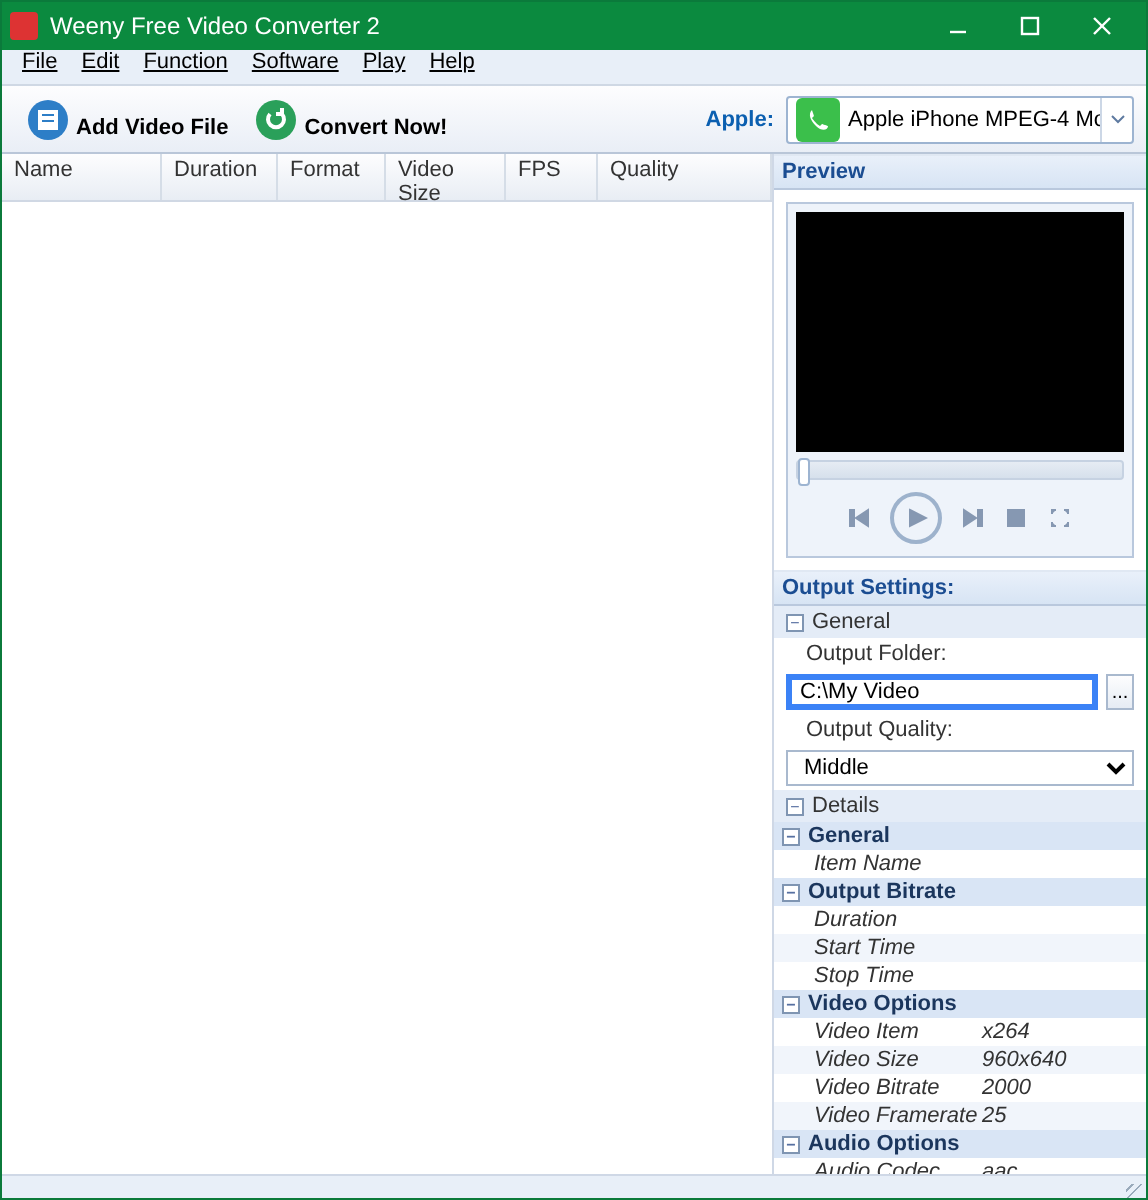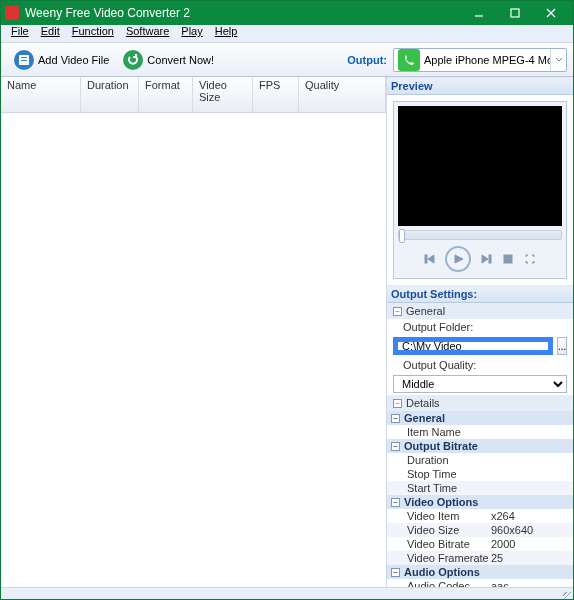--- a/index.html
+++ b/index.html
@@ -6,58 +6,58 @@
 body { width: 574px; height: 600px; overflow: hidden; background: #fff; border: 1px solid #0b7a3b; }
 .titlebar { height: 24px; background: #0b8a3f; color: #fff; display: flex; align-items: center; padding: 0 4px; }
 .titlebar .icon { width: 14px; height: 14px; background: #d33; border-radius: 2px; margin-right: 6px; }
 .titlebar .title { flex: 1; font-size: 12px; }
 .titlebar .winbtn { width: 36px; height: 24px; display: flex; align-items: center; justify-content: center; color: #fff; }
 .titlebar .winbtn svg { width: 10px; height: 10px; stroke: #fff; stroke-width: 1.2; fill: none; }
 .menubar { height: 18px; background: #e8eff8; display: flex; align-items: flex-start; padding: 0 4px; border-bottom: 1px solid #cfd8e4; }
 .menubar .mi { padding: 0 6px; cursor: default; }
 .menubar .mi span.ul { text-decoration: underline; }
 .toolbar { height: 34px; background: linear-gradient(#fdfdfe,#e9eef6); display: flex; align-items: center; padding: 0 6px; border-bottom: 1px solid #b9c6d8; }
-.tbtn { display: flex; align-items: center; gap: 4px; padding: 2px 6px; border: 1px solid transparent; border-radius: 3px; }
+.tbtn { display: flex; align-items: flex-end; gap: 4px; padding: 2px 6px; border: 1px solid transparent; border-radius: 3px; font-weight: bold; }
 .tbtn .ticon { width: 20px; height: 20px; border-radius: 50%; display:flex;align-items:center;justify-content:center; }
 .ticon.add { background:#2d7ec7; }
 .ticon.conv { background:#2aa05a; }
 .ticon svg { width:12px;height:12px;stroke:#fff;fill:none;stroke-width:2; }
 .spacer { flex: 1; }
 .outlabel { color:#0b5fb0; font-weight:bold; margin-right:6px; }
 .output-sel { display:flex; align-items:center; border:1px solid #9db4d1; background:#fff; height:24px; width:174px; border-radius:2px; }
 .output-sel .phicon { width:22px;height:22px;background:#3bbf4b;border-radius:3px;margin:0 4px;display:flex;align-items:center;justify-content:center; }
 .output-sel .phicon svg { width:12px;height:12px;fill:#fff; }
 .output-sel .lab { flex:1; white-space:nowrap; overflow:hidden; }
 .output-sel .dd { width:16px;height:22px;border-left:1px solid #ccd7e6;display:flex;align-items:center;justify-content:center; }
 .main { display:flex; height: calc(600px - 24px - 18px - 34px - 14px); }
 .left { flex:1; display:flex; flex-direction:column; border-right:1px solid #cfd8e6; }
-.listhdr { height:36px; background:linear-gradient(#fdfdfe,#e8edf4); display:flex; border-bottom:1px solid #d0d8e4; }
+.listhdr { height:24px; background:linear-gradient(#fdfdfe,#e8edf4); display:flex; border-bottom:1px solid #d0d8e4; }
 .listhdr .col { border-right:1px solid #d5dde7; padding:2px 6px; color:#333; font-size:11px; }
 .listbody { flex:1; background:#fff; }
 .right { width:186px; display:flex; flex-direction:column; background:#fff; }
 .secthdr { background:linear-gradient(#e9f0fa,#d7e4f4); color:#1b4d92; font-weight:bold; padding:2px 4px; border-bottom:1px solid #b9c8dd; border-top:1px solid #e0e8f3; font-size:11px; }
 .preview-wrap { padding:6px; }
 .preview-frame { border:1px solid #b9c8dd; padding:4px; background:#eef3fa; }
 .video { width:100%; height:120px; background:#000; }
 .seek { height:10px; margin:4px 0 2px 0; background:linear-gradient(#e6ecf4,#d6e0ec); border:1px solid #c6d2e2; border-radius:2px; position:relative; }
 .seek .thumb { position:absolute; left:0; top:-2px; width:6px; height:14px; background:#fff; border:1px solid #9db4d1; border-radius:2px; }
 .pcontrols { display:flex; align-items:center; justify-content:center; gap:8px; padding:4px 0 2px 0; color:#7d8fa8; }
 .pcontrols .pc { width:14px; height:14px; display:flex; align-items:center; justify-content:center; }
 .pcontrols .play { width:26px; height:26px; border:2px solid #9db2cc; border-radius:50%; display:flex; align-items:center; justify-content:center; }
 .pcontrols svg { stroke:#8698b2; fill:#8698b2; }
 .settings { flex:1; overflow:auto; }
 .grouptitle { background:#e4ecf7; padding:2px 6px; display:flex; align-items:center; gap:4px; color:#333; }
 .grouptitle .ex { width:9px;height:9px;border:1px solid #7f95b2;font-size:8px;line-height:7px;text-align:center;background:#fff;color:#5770a1; }
 .fld { padding:2px 6px 2px 16px; color:#333; }
 .fldrow { display:flex; align-items:center; gap:4px; padding:2px 6px; }
-.fldrow input, .fldrow select { flex:1; border:5px solid #3b82f6; height:18px; padding:0 4px; font-size:11px; background:#fff; }
+.fldrow input, .fldrow select { flex:1; border:3px solid #3b82f6; height:18px; padding:0 4px; font-size:11px; background:#fff; }
 .fldrow .browse { width:20px;height:18px;border:1px solid #a9b9ce;background:linear-gradient(#fdfdfe,#e6ecf4);display:flex;align-items:center;justify-content:center;font-size:10px; }
 .subhdr { background:#d9e5f5; padding:1px 6px 1px 14px; font-weight:bold; color:#1b365d; display:flex; align-items:center; gap:4px; }
 .subhdr .ex { width:9px;height:9px;border:1px solid #7f95b2;font-size:8px;line-height:7px;text-align:center;background:#fff;color:#5770a1; margin-left:-10px; }
-.kv { display:flex; padding:1px 6px 1px 20px; }
+.kv { display:flex; padding:1px 6px 1px 20px;font-style:italic; }
 .kv.alt { background:#f1f5fb; }
 .kv .k { flex:0 0 84px; color:#333; }
 .kv .v { flex:1; color:#333; }
 .statusbar { height:14px; background:#e8eff8; border-top:1px solid #cfd8e6; display:flex; align-items:center; }
 .statusbar .grip { width:14px; height:14px; margin-left:auto; position:relative; }
 .statusbar .grip::before { content:""; position:absolute; right:2px; bottom:2px; width:8px; height:8px;
   background:
     linear-gradient(135deg, transparent 5px, #9ab 5px, #9ab 6px, transparent 6px),
     linear-gradient(135deg, transparent 2px, #9ab 2px, #9ab 3px, transparent 3px);
 }
@@ -110,21 +110,21 @@
   <div class="tbtn">
     <div class="ticon conv">
         <svg viewBox="0 0 12 12">
           <path d="M3 3 A4 4 0 1 0 9 3"></path>
           <polyline points="9,0 9,3 6,3"></polyline>
         </svg>
       </div>
     <span>Convert Now!</span>
   </div>
   <div class="spacer"></div>
-  <div class="outlabel">Output:</div>
+  <div class="outlabel">Apple:</div>
   <div class="output-sel">
     <div class="phicon">
         <svg viewBox="0 0 12 12">
           <path d="M3 1 C3 1 4 4 4 4 L3 5 C3 5 5 8 7 9 L8 8 C8 8 11 9 11 9 C11 11 8 12 5 9 C2 6 1 3 3 1 Z"></path>
         </svg>
       </div>
     <div class="lab">Apple iPhone MPEG-4 Movie (*.mp4)</div>
     <div class="dd">
         <svg width="8" height="8" viewBox="0 0 8 8">
           <polyline points="1,2 4,5 7,2" fill="none" stroke="#5e7aa0"></polyline>
@@ -223,26 +223,26 @@
         </div>
 
       <div class="subhdr">
           <span class="ex">−</span>
           <span>Output Bitrate</span>
         </div>
       <div class="kv">
           <div class="k">Duration</div>
           <div class="v"></div>
         </div>
-      <div class="kv">
-          <div class="k">Stop Time</div>
-          <div class="v"></div>
-        </div>
       <div class="kv alt">
           <div class="k">Start Time</div>
+          <div class="v"></div>
+        </div>
+      <div class="kv">
+          <div class="k">Stop Time</div>
           <div class="v"></div>
         </div>
 
       <div class="subhdr">
           <span class="ex">−</span>
           <span>Video Options</span>
         </div>
       <div class="kv">
           <div class="k">Video Item</div>
           <div class="v">x264</div>

